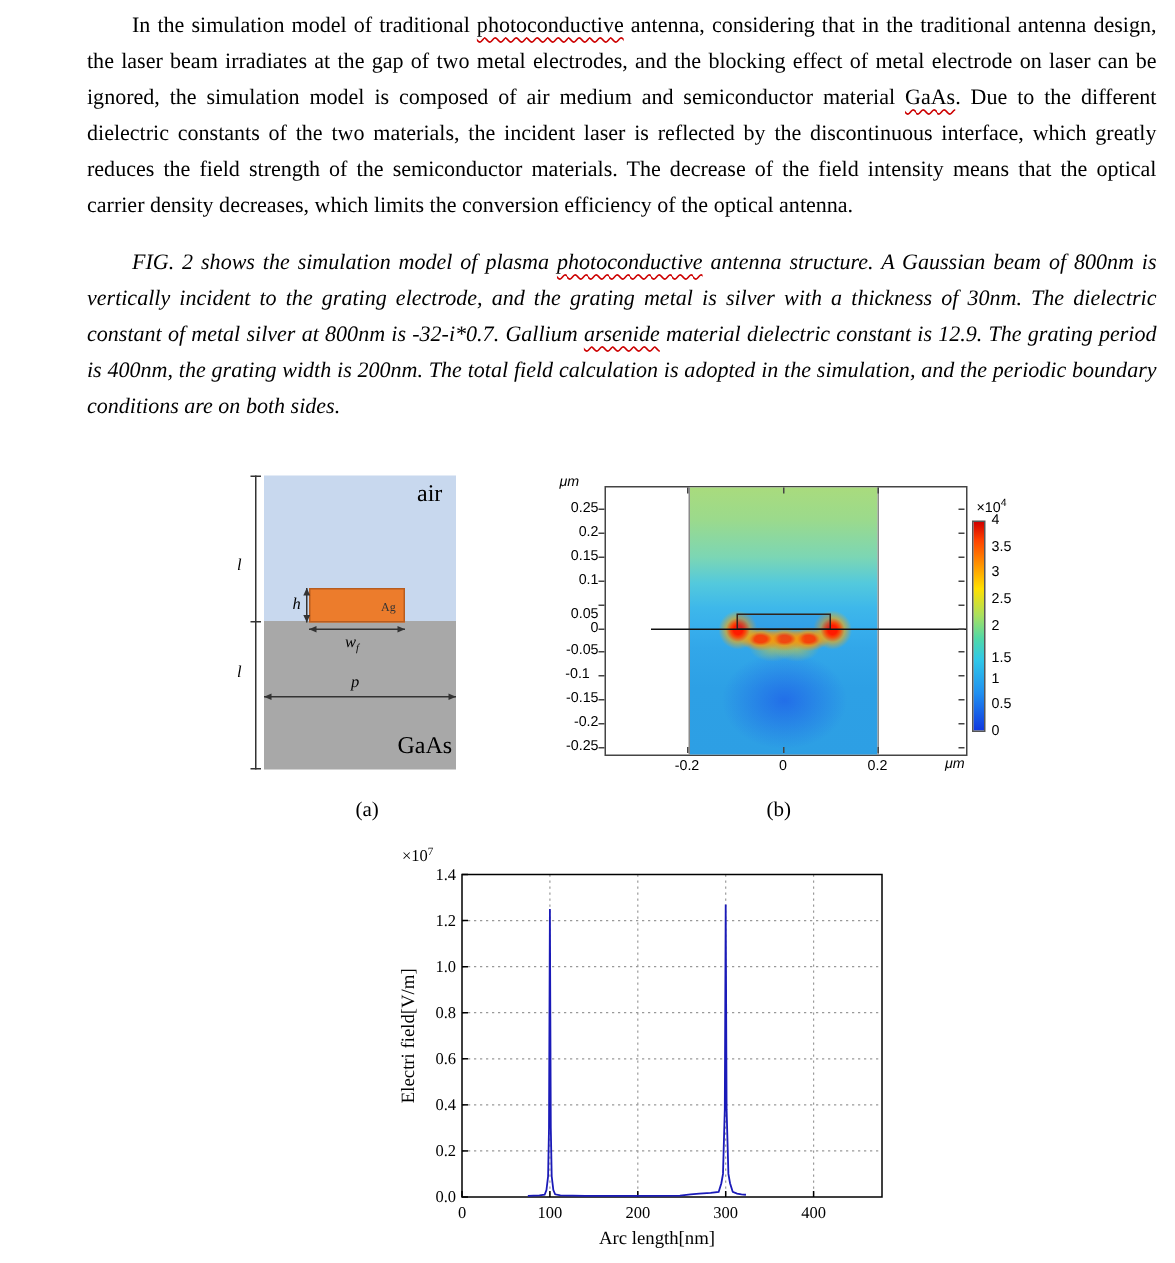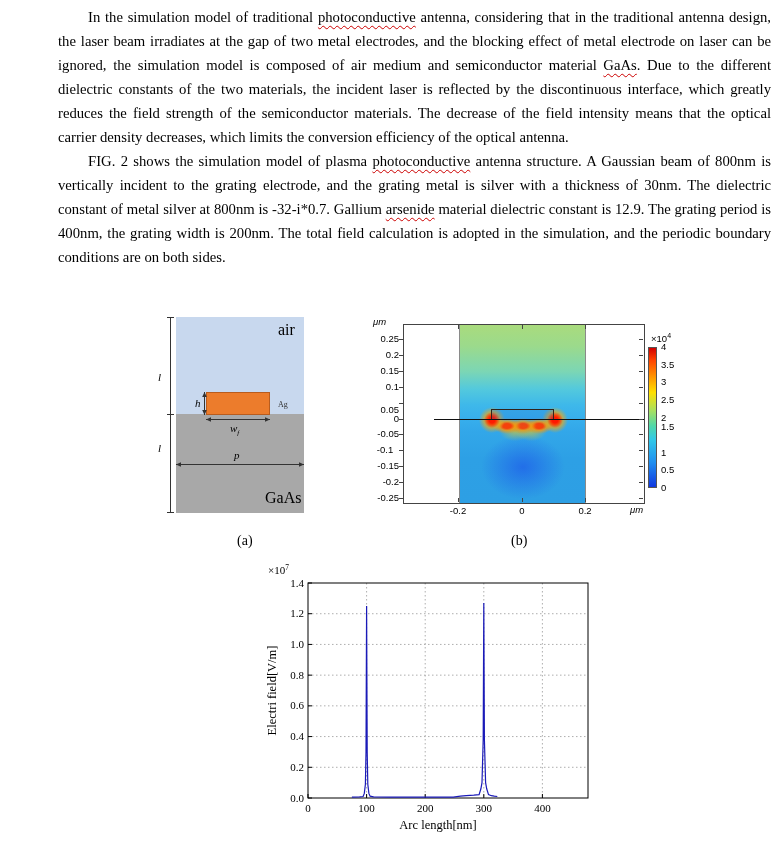--- a/index.html
+++ b/index.html
@@ -6,21 +6,21 @@
   body{
     width:783px;height:842px;position:relative;background:#ffffff;
     font-family:"Liberation Serif", serif;color:#000;overflow:hidden;
   }
   
   .text-block{
     position:absolute;left:58px;top:5px;width:713px;
     font-size:14.7px;line-height:24px;text-align:justify;
   }
   .para{margin:0;text-indent:30px;}
-  .para + .para{margin-top:0;}
+  .para + .para{margin-top:14px;font-style:italic;}
   .misspell{
     text-decoration-line:underline;
     text-decoration-style:wavy;
     text-decoration-color:#cc0000;
     text-decoration-thickness:1px;
     text-underline-offset:3px;
   }
   
   .fig-a{position:absolute;left:150px;top:310px;width:175px;height:250px;}
   .fig-a .region{position:absolute;}
@@ -91,21 +91,21 @@
     <polygon points="56,109.5 61,107.3 61,111.7" fill="#333"></polygon>
     <polygon points="120,109.5 115,107.3 115,111.7" fill="#333"></polygon>
 
     <line x1="26" y1="154.5" x2="154" y2="154.5" stroke="#333" stroke-width="1"></line>
     <polygon points="26,154.5 31,152.3 31,156.7" fill="#333"></polygon>
     <polygon points="154,154.5 149,152.3 149,156.7" fill="#333"></polygon>
   </svg>
 
   <div class="lbl" style="left:128px;top:14px;">air</div>
   <div class="lbl" style="left:115px;top:182px;">GaAs</div>
-  <div class="lbl tiny" style="left:104px;top:89px;margin-left:24px;">Ag</div>
+  <div class="lbl tiny" style="left:104px;top:89px;">Ag</div>
   <div class="lbl dim" style="left:45px;top:87px;">h</div>
   <div class="lbl dim" style="left:80px;top:112px;text-align:center;">
     <span>w</span><sub style="font-size:7px;">f</sub>
   </div>
   <div class="lbl dim" style="left:84px;top:139px;">p</div>
   <div class="lbl dim" style="left:8px;top:61px;">l</div>
   <div class="lbl dim" style="left:8px;top:132px;">l</div>
 </div>
 <div class="caption" style="left:237px;top:533px;">(a)</div>
 
@@ -161,21 +161,21 @@
     <div class="fb-tick" style="left: 152px; top: 183px; width: 1px; height: 4px;"></div>
     <div class="fb-tick" style="left: 152px; top: 10px; width: 1px; height: 4px;"></div>
     <div class="fb-xlab" style="left: 215px;">0.2</div>
     <div class="fb-tick" style="left: 215px; top: 183px; width: 1px; height: 4px;"></div>
     <div class="fb-tick" style="left: 215px; top: 10px; width: 1px; height: 4px;"></div>
     <div class="fb-cblab" style="top: 26px;">4</div>
     <div class="fb-cblab" style="top: 43.625px;">3.5</div>
     <div class="fb-cblab" style="top: 61.25px;">3</div>
     <div class="fb-cblab" style="top: 78.875px;">2.5</div>
     <div class="fb-cblab" style="top: 96.5px;">2</div>
-    <div class="fb-cblab" style="top: 106px;">1.5</div>
+    <div class="fb-cblab" style="top: 118px;">1.5</div>
     <div class="fb-cblab" style="top: 131.75px;">1</div>
     <div class="fb-cblab" style="top: 149.375px;">0.5</div>
     <div class="fb-cblab" style="top: 167px;">0</div>
   </div>
 <div class="caption" style="left:511px;top:533px;">(b)</div>
 
 <svg class="chart-svg" id="chart" width="345" height="284">
     <line x1="48" y1="209.28571428571428" x2="328" y2="209.28571428571428" stroke="#999" stroke-width="0.8" stroke-dasharray="1.5,2.5"></line>
     <line x1="48" y1="178.57142857142856" x2="328" y2="178.57142857142856" stroke="#999" stroke-width="0.8" stroke-dasharray="1.5,2.5"></line>
     <line x1="48" y1="147.85714285714283" x2="328" y2="147.85714285714283" stroke="#999" stroke-width="0.8" stroke-dasharray="1.5,2.5"></line>

